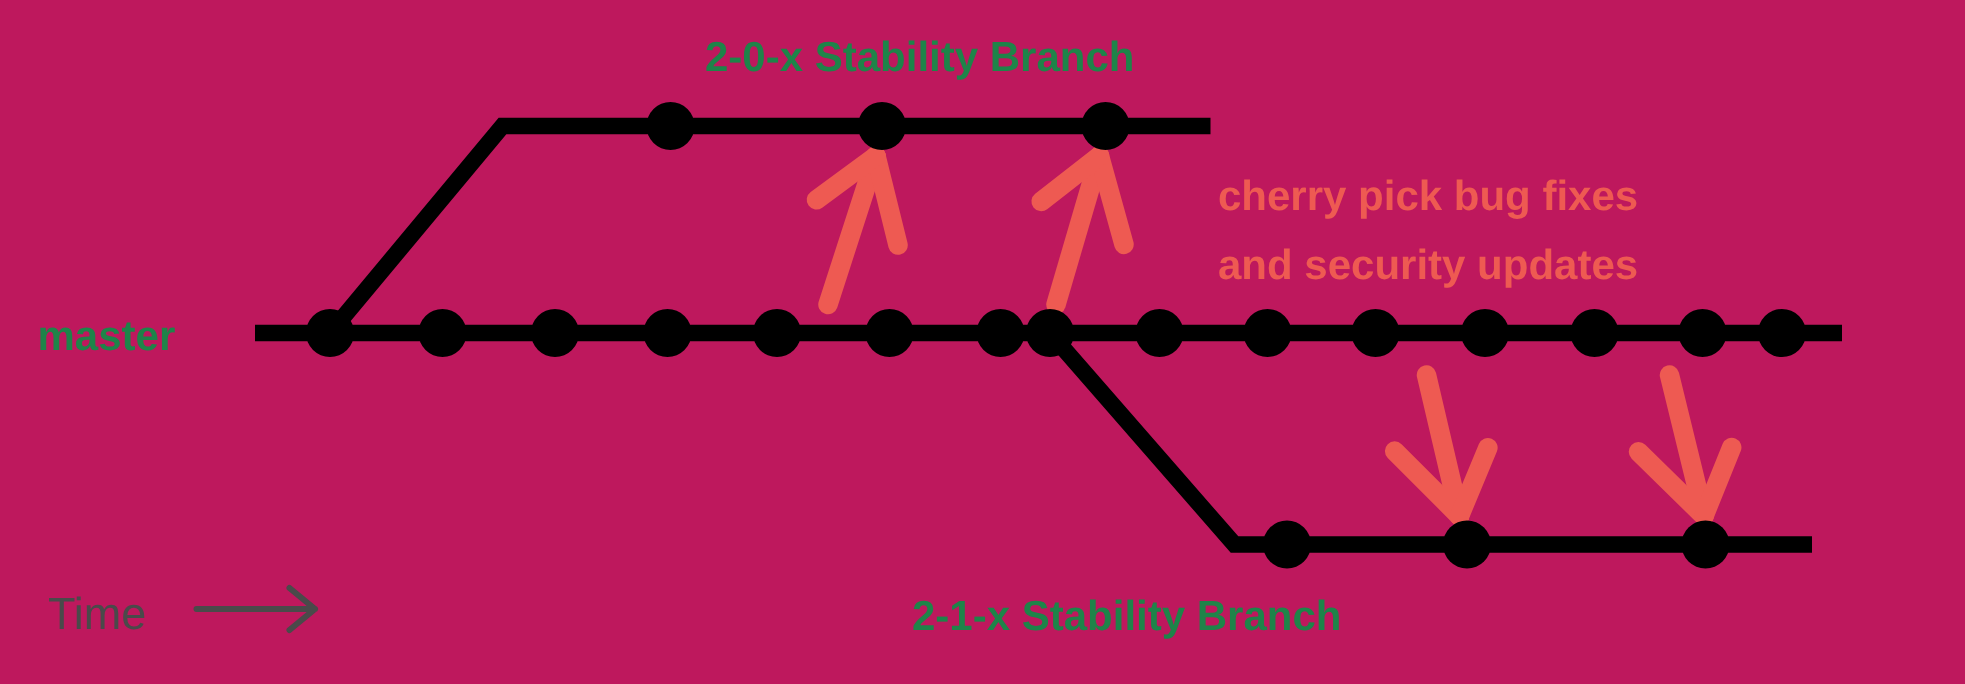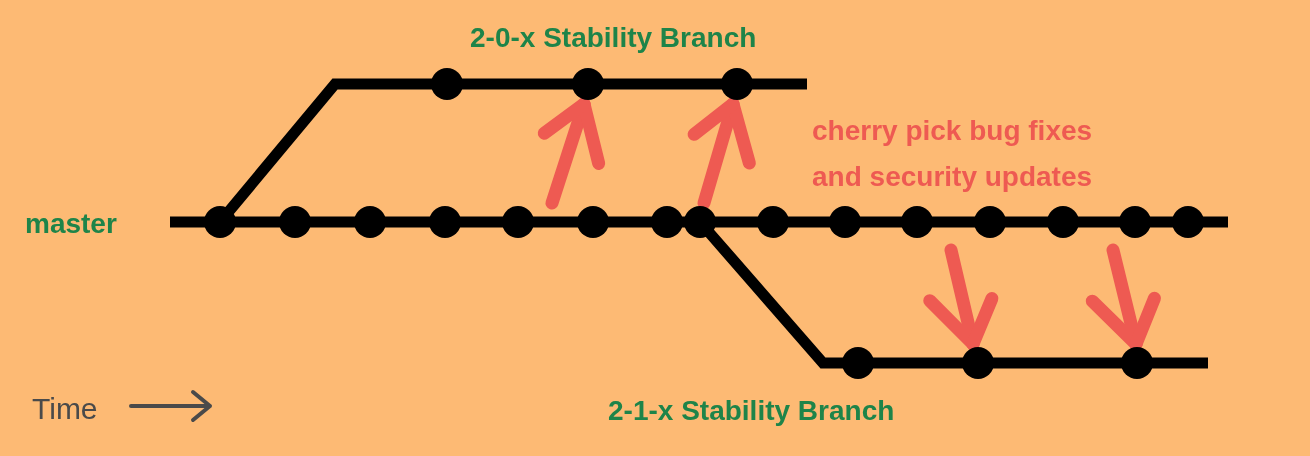--- a/index.html
+++ b/index.html
@@ -11,21 +11,21 @@
   body {
     font-family: "Liberation Sans", sans-serif;
     width: 1310px;
     height: 456px;
     overflow: hidden;
   }
   #diagram-root {
     position: relative;
     width: 1310px;
     height: 456px;
-    background: #fdba74;
+    background: #be185d;
   }
   svg#git-diagram {
     display: block;
     width: 1310px;
     height: 456px;
   }
   .branch-line {
     stroke: #000000;
     stroke-width: 11;
     stroke-linecap: butt;

